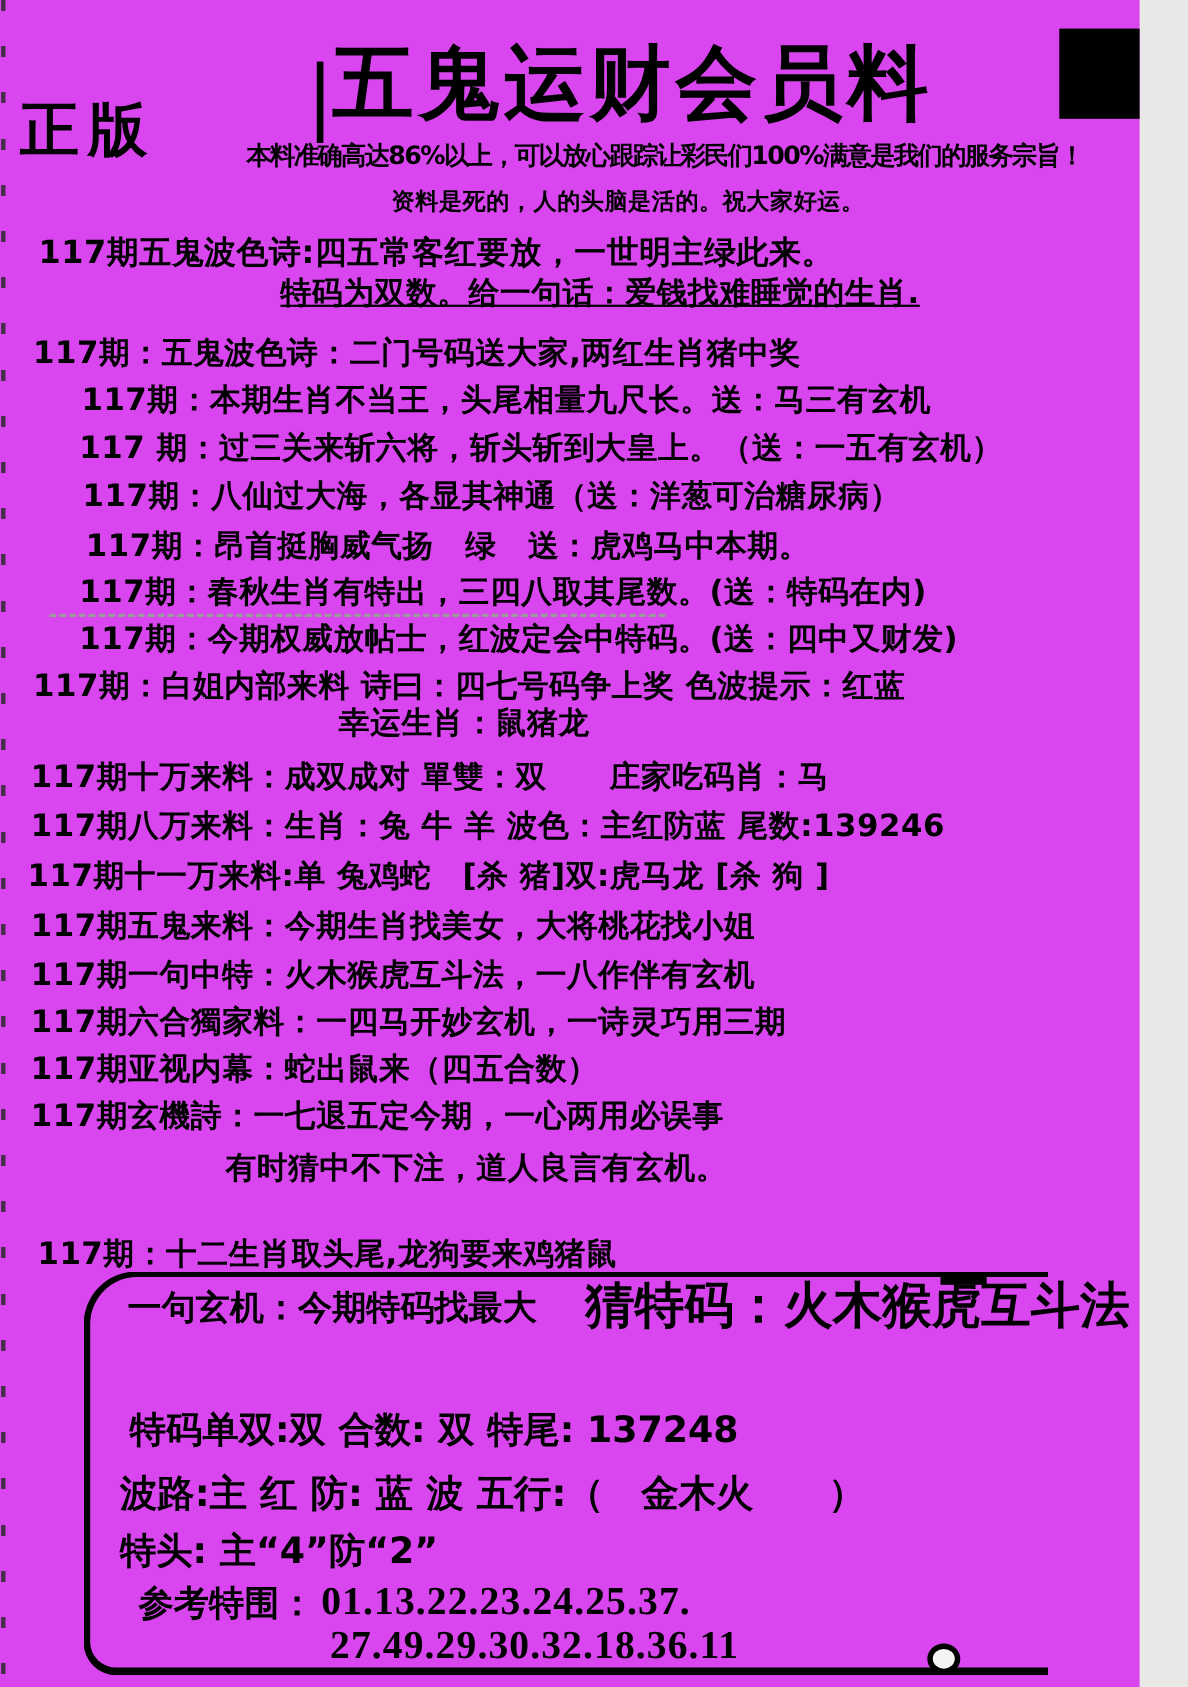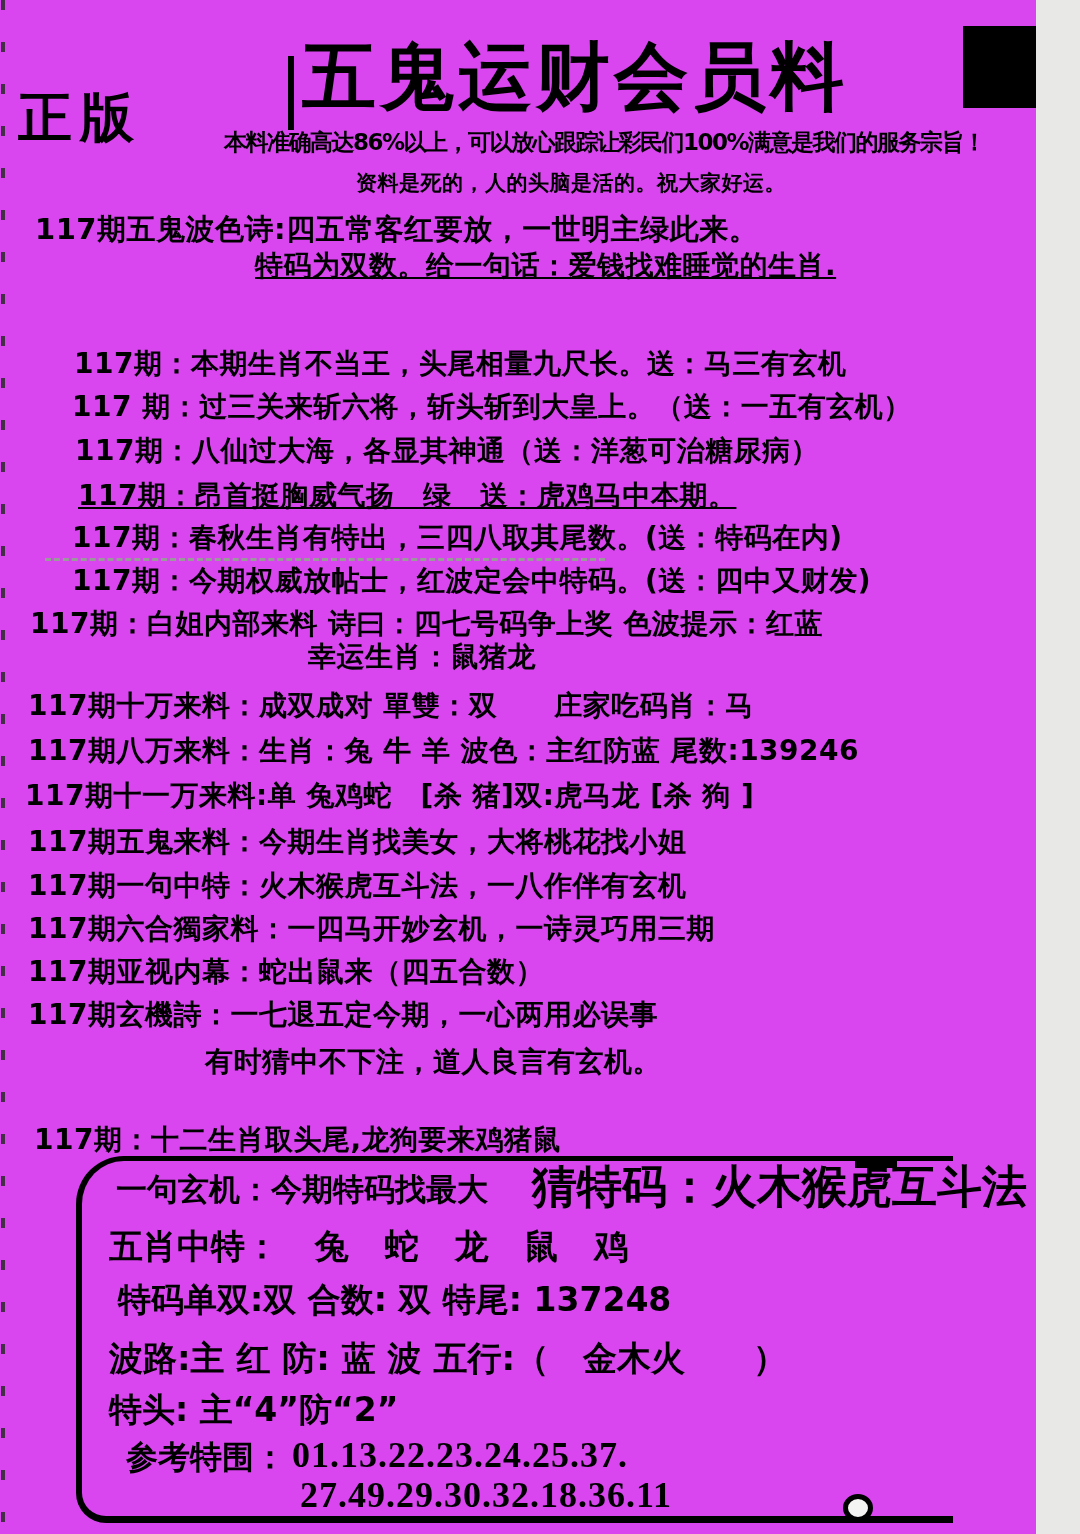--- a/index.html
+++ b/index.html
@@ -17,21 +17,21 @@
   .tagline{left:224px;top:130px;font-size:23px;letter-spacing:-1.5px;font-weight:900;}
   .motto{left:356px;top:172px;font-size:21px;letter-spacing:0.5px;font-weight:900;}
   
   .tip{font-size:28px;letter-spacing:0.5px;}
   .l1{left:35px;top:214px;font-size:29px;}
   .l2{left:255px;top:251px;text-decoration:underline;}
   .l3{left:30px;top:306px;}
   .l4{left:74px;top:349px;}
   .l5{left:72px;top:392px;}
   .l6{left:75px;top:436px;}
-  .l7{left:78px;top:481px;text-decoration:underline;}
+  .l7{left:78px;top:481px;}
   .l8{left:72px;top:523px;}
   .l9{left:72px;top:566px;}
   .l10{left:30px;top:609px;}
   .l11{left:308px;top:642px;}
   .l12{left:28px;top:691px;}
   .l13{left:28px;top:736px;}
   .l14{left:25px;top:781px;}
   .l15{left:28px;top:827px;}
   .l16{left:28px;top:871px;}
   .l17{left:28px;top:914px;}
@@ -76,20 +76,21 @@
 
   <div class="abs edition">正版</div>
   <div class="abs title-bar"></div>
   <div class="abs title">五鬼运财会员料</div>
   <div class="abs black-block"></div>
   <div class="abs tagline">本料准确高达86%以上，可以放心跟踪让彩民们100%满意是我们的服务宗旨！</div>
   <div class="abs motto">资料是死的，人的头脑是活的。祝大家好运。</div>
 
   <div class="abs tip l1">117期五鬼波色诗:四五常客红要放，一世明主绿此来。</div>
   <div class="abs tip l2">特码为双数。给一句话：爱钱找难睡觉的生肖.</div>
+  <div class="abs tip l3">117期：五鬼波色诗：二门号码送大家,两红生肖猪中奖</div>
   <div class="abs tip l4">117期：本期生肖不当王，头尾相量九尺长。送：马三有玄机</div>
   <div class="abs tip l5">117 期：过三关来斩六将，斩头斩到大皇上。（送：一五有玄机）</div>
   <div class="abs tip l6">117期：八仙过大海，各显其神通（送：洋葱可治糖尿病）</div>
   <div class="abs tip l7">117期：昂首挺胸威气扬　绿　送：虎鸡马中本期。</div>
   <div class="abs dashed-mark"></div>
   <div class="abs tip l8">117期：春秋生肖有特出，三四八取其尾数。(送：特码在内)</div>
   <div class="abs tip l9">117期：今期权威放帖士，红波定会中特码。(送：四中又财发)</div>
   <div class="abs tip l10">117期：白姐内部来料 诗曰：四七号码争上奖 色波提示：红蓝</div>
   <div class="abs tip l11">幸运生肖：鼠猪龙</div>
   <div class="abs tip l12">117期十万来料：成双成对 單雙：双　　庄家吃码肖：马</div>
@@ -99,21 +100,20 @@
   <div class="abs tip l16">117期一句中特：火木猴虎互斗法，一八作伴有玄机</div>
   <div class="abs tip l17">117期六合獨家料：一四马开妙玄机，一诗灵巧用三期</div>
   <div class="abs tip l18">117期亚视内幕：蛇出鼠来（四五合数）</div>
   <div class="abs tip l19">117期玄機詩：一七退五定今期，一心两用必误事</div>
   <div class="abs tip l20">有时猜中不下注，道人良言有玄机。</div>
   <div class="abs tip l21">117期：十二生肖取头尾,龙狗要来鸡猪鼠</div>
 
   <div class="abs sbox">
     <div class="abs b-mystery">一句玄机：今期特码找最大</div>
     <div class="abs b-guess">猜特码：火木猴虎互斗法</div>
-    <div class="abs b-zodiac">五肖中特： 兔 蛇 龙 鼠 鸡</div>
     <div class="abs b-parity">特码单双:双  合数: 双  特尾: 137248</div>
     <div class="abs b-wave">波路:主 红  防: 蓝   波 五行:（　金木火　　）</div>
     <div class="abs b-head">特头: 主“4”防“2”</div>
     <div class="abs b-reflabel">参考特围：</div>
     <div class="abs b-ref1 serifnum">01.13.22.23.24.25.37.</div>
     <div class="abs b-ref2 serifnum">27.49.29.30.32.18.36.11</div>
   </div>
   <div class="abs border-dash"></div>
   <div class="abs q-mark"></div>
 

